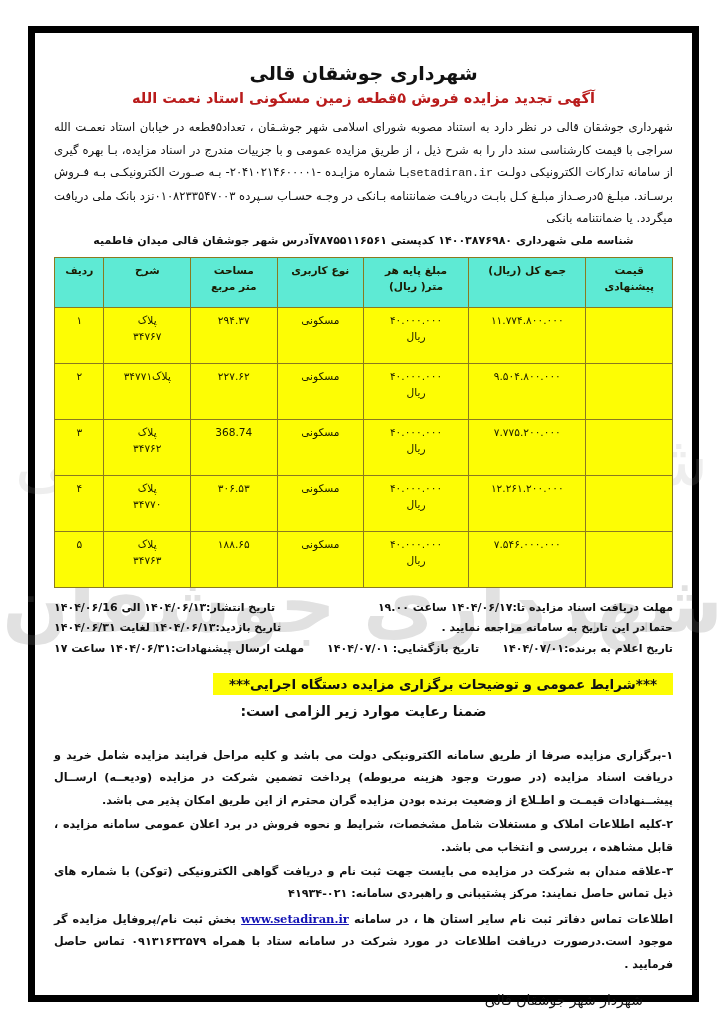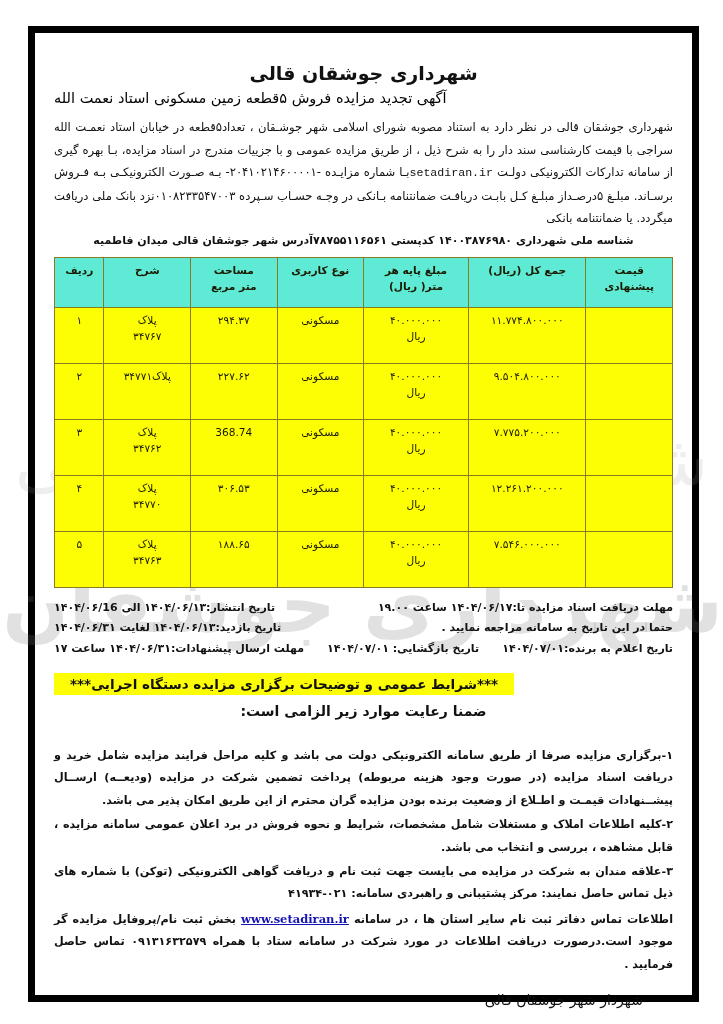--- a/index.html
+++ b/index.html
@@ -60,24 +60,24 @@
   
   .doc-title{
     text-align:center;
     font-size:19px;
     font-weight:bold;
     color:#111;
     margin:14px 0 6px 0;
     letter-spacing:0px;
   }
   .doc-subtitle{
-    text-align:left;
+    text-align:center;
     font-size:14.5px;
-    font-weight:normal;
-    color:#000000;
+    font-weight:bold;
+    color:#b91c1c;
     margin:0 0 10px 0;
   }
   .intro{
     font-size:11.6px;
     line-height:1.95;
     color:#111;
     text-align:justify;
     text-justify:inter-word;
     margin:0 0 2px 0;
   }
@@ -133,21 +133,21 @@
     display:flex;
     flex-direction:row;
     justify-content:space-between;
     gap:6px;
   }
   .dates .drow.three{justify-content:space-between;}
   .dates span{white-space:nowrap;}
   
   .banner{
     margin:14px auto 8px auto;
-    text-align:left;
+    text-align:right;
   }
   .banner span{
     background:#fdfd04;
     display:inline-block;
     padding:3px 16px;
     font-size:13.5px;
     font-weight:bold;
     color:#111;
   }
   .note-line{

